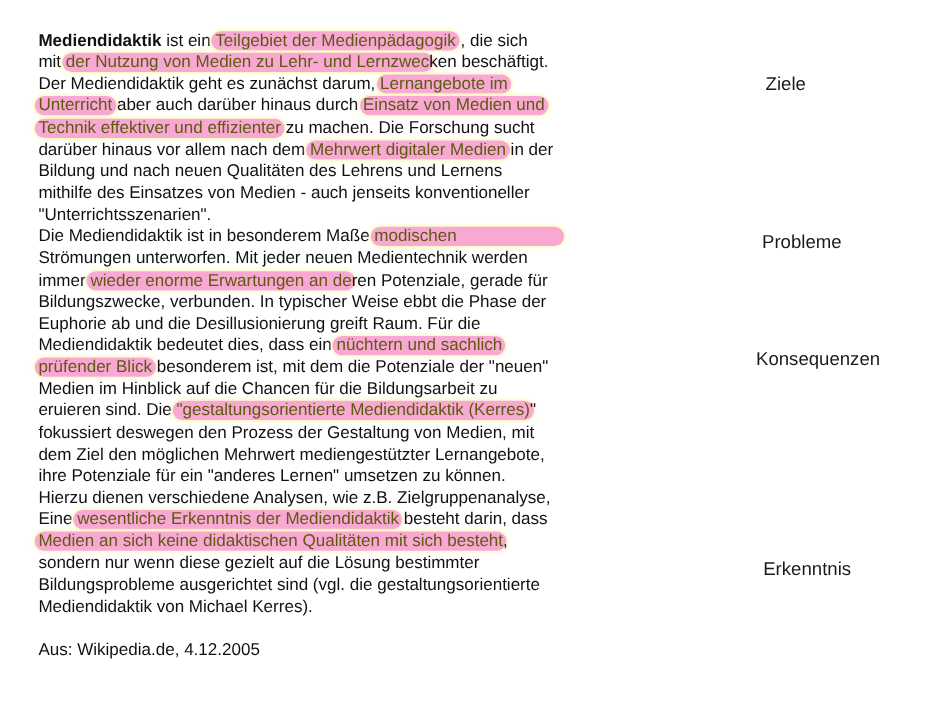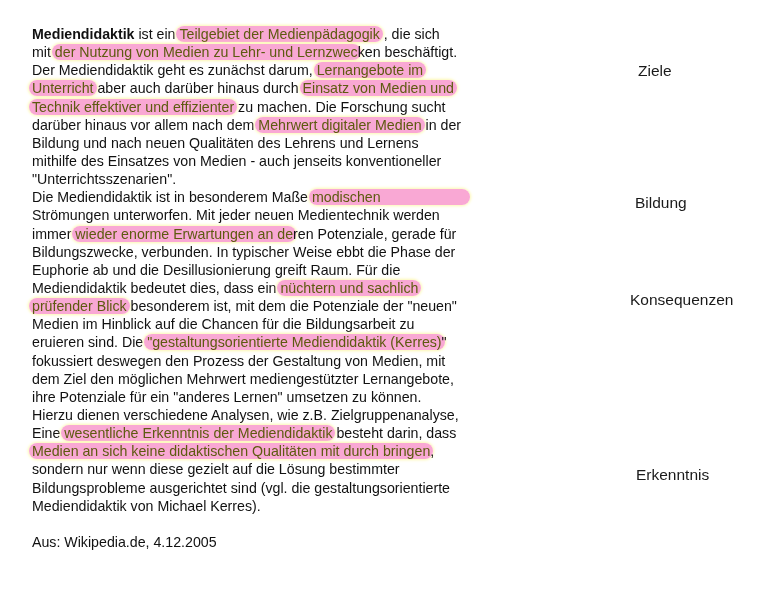--- a/index.html
+++ b/index.html
@@ -66,25 +66,25 @@
       <div class="line"><span style="white-space: pre;">Euphorie ab und die Desillusionierung greift Raum. Für die</span></div>
       <div class="line"><span style="white-space: pre;">Mediendidaktik bedeutet dies, dass ein </span><span class="hl" style="white-space: pre;">nüchtern und sachlich</span></div>
       <div class="line"><span class="hl" style="white-space: pre;">prüfender Blick</span><span style="white-space: pre;"> besonderem ist, mit dem die Potenziale der "neuen"</span></div>
       <div class="line"><span style="white-space: pre;">Medien im Hinblick auf die Chancen für die Bildungsarbeit zu</span></div>
       <div class="line"><span style="white-space: pre;">eruieren sind. Die </span><span class="hl" style="white-space: pre;">"gestaltungsorientierte Mediendidaktik (Kerres)</span><span style="white-space: pre;">"</span></div>
       <div class="line"><span style="white-space: pre;">fokussiert deswegen den Prozess der Gestaltung von Medien, mit</span></div>
       <div class="line"><span style="white-space: pre;">dem Ziel den möglichen Mehrwert mediengestützter Lernangebote,</span></div>
       <div class="line"><span style="white-space: pre;">ihre Potenziale für ein "anderes Lernen" umsetzen zu können.</span></div>
       <div class="line"><span style="white-space: pre;">Hierzu dienen verschiedene Analysen, wie z.B. Zielgruppenanalyse,</span></div>
       <div class="line"><span style="white-space: pre;">Eine </span><span class="hl" style="white-space: pre;">wesentliche Erkenntnis der Mediendidaktik</span><span style="white-space: pre;"> besteht darin, dass</span></div>
-      <div class="line"><span class="hl" style="white-space: pre;">Medien an sich keine didaktischen Qualitäten mit durch bringen</span><span style="white-space: pre;">,</span></div>
+      <div class="line"><span class="hl" style="white-space: pre;">Medien an sich keine didaktischen Qualitäten mit sich besteht</span><span style="white-space: pre;">,</span></div>
       <div class="line"><span style="white-space: pre;">sondern nur wenn diese gezielt auf die Lösung bestimmter</span></div>
       <div class="line"><span style="white-space: pre;">Bildungsprobleme ausgerichtet sind (vgl. die gestaltungsorientierte</span></div>
       <div class="line"><span style="white-space: pre;">Mediendidaktik von Michael Kerres).</span></div>
     </div>
   <div class="blank"></div>
   <div class="line source">Aus: Wikipedia.de, 4.12.2005</div>
 </div>
 
 <div class="label" style="left:638px; top:62px;">Ziele</div>
-<div class="label" style="left:635px; top:194px;">Bildung</div>
+<div class="label" style="left:635px; top:194px;">Probleme</div>
 <div class="label" style="left:630px; top:291px;">Konsequenzen</div>
 <div class="label" style="left:636px; top:466px;">Erkenntnis</div>
 
 </body></html>

